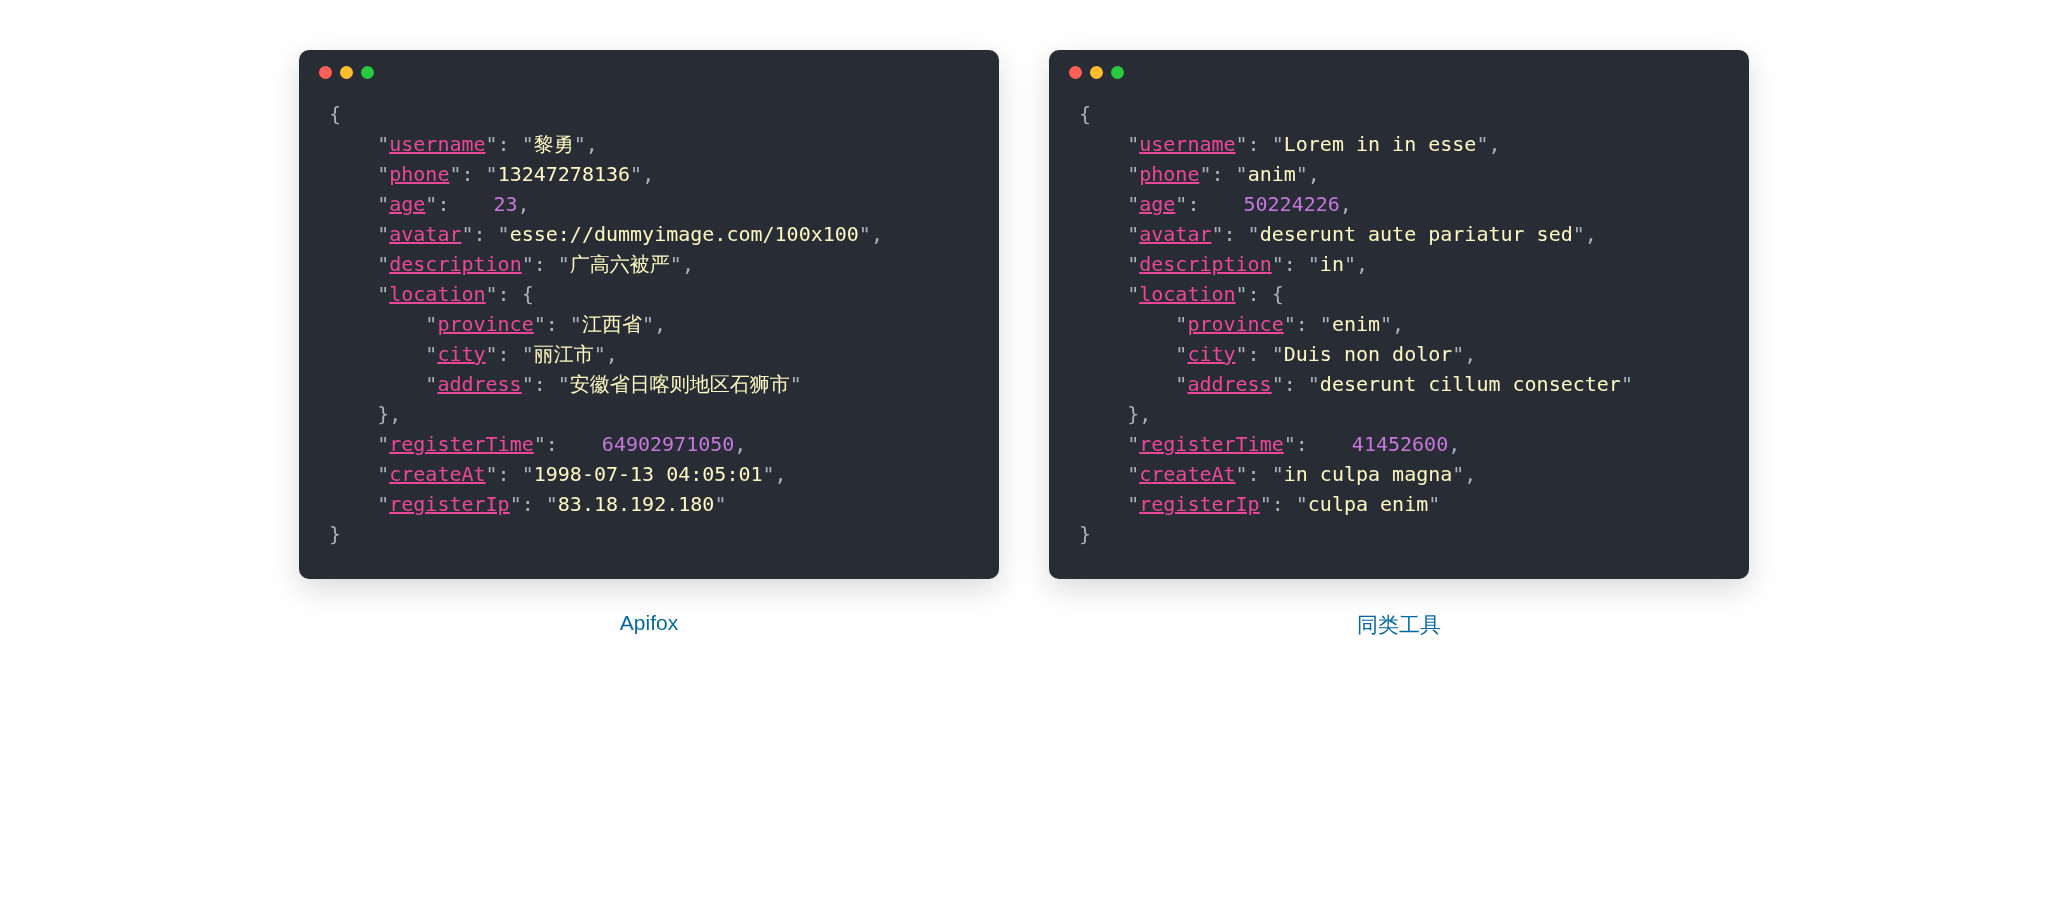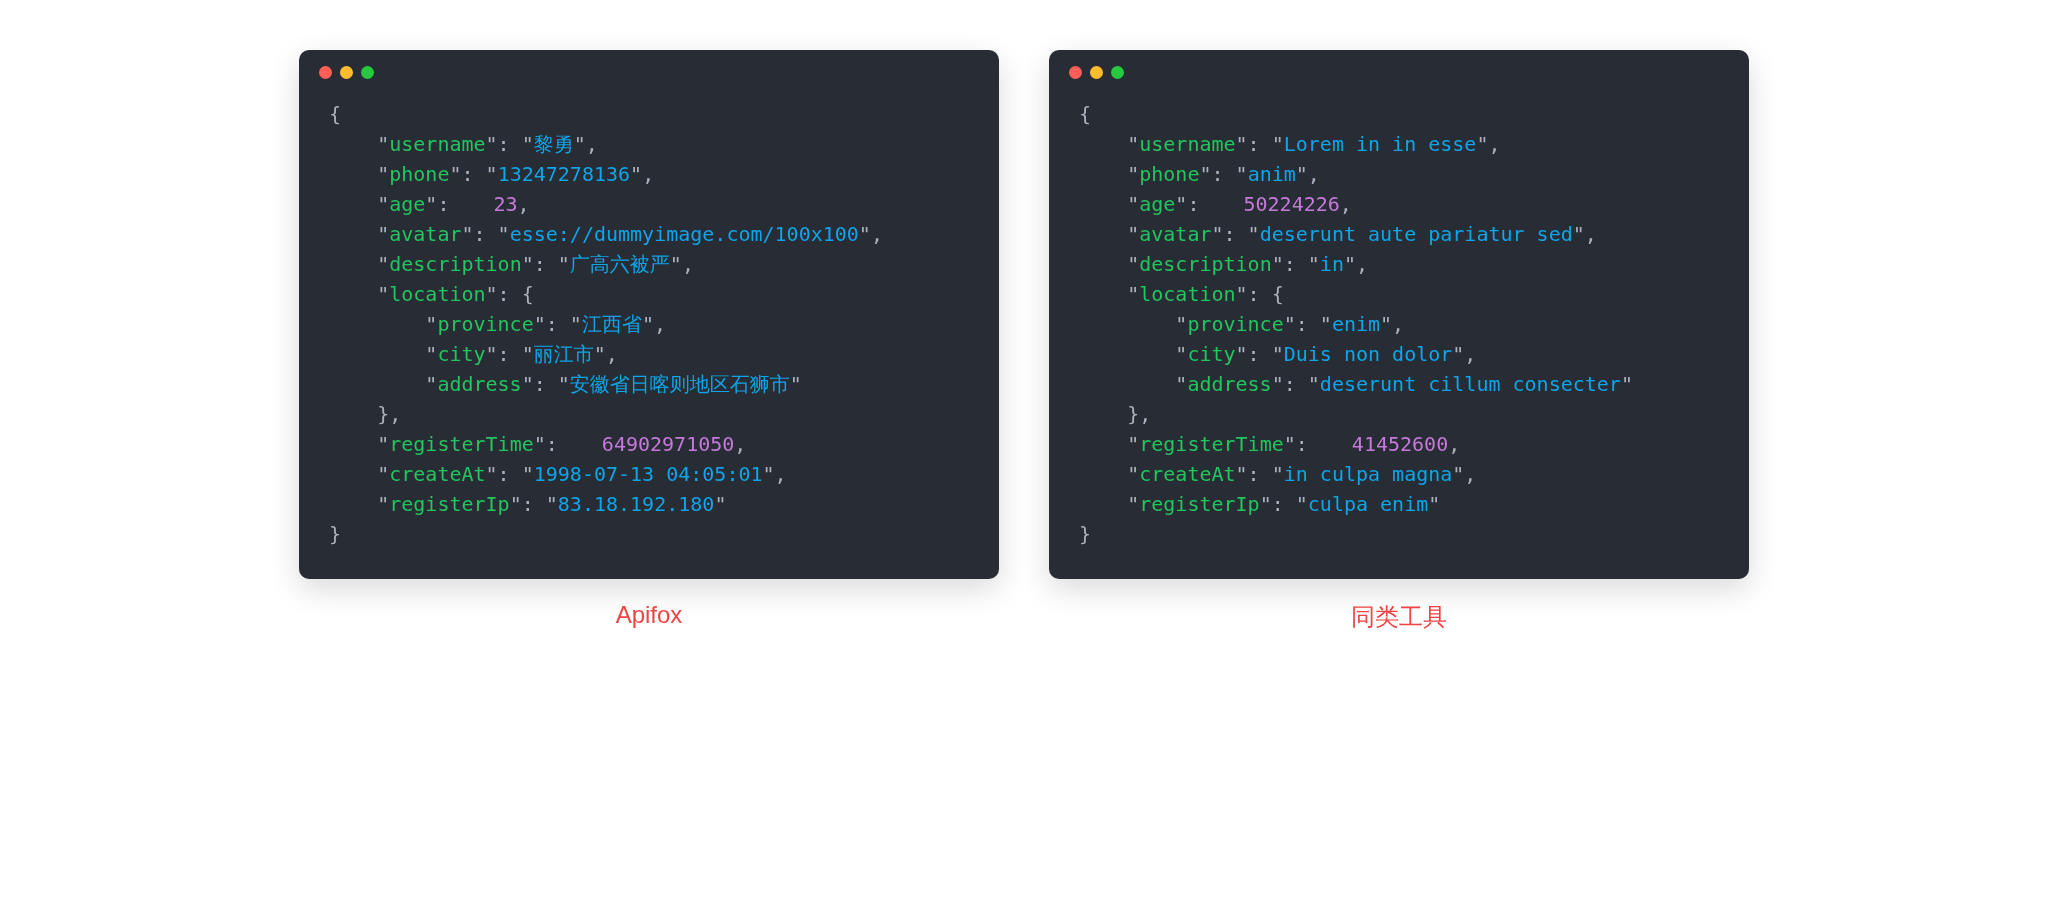--- a/index.html
+++ b/index.html
@@ -43,29 +43,29 @@
     .dot.green { background: #27c93f; }
     .code {
       font-family: "SF Mono", Menlo, Monaco, Consolas, monospace;
       font-size: 20px;
       line-height: 1.5;
       padding: 20px 30px 30px 30px;
       color: #abb2bf;
       white-space: pre;
     }
     .brace { color: #abb2bf; }
-    .key { color: #22c55e; }
-    .str { color: #0ea5e9; }
+    .key { color: #ec4899; text-decoration: underline; }
+    .str { color: #fef9c3; }
     .num { color: #c678dd; margin-left: 32px; }
     .punct { color: #abb2bf; }
     .qt { color: #abb2bf; }
     .caption {
-      margin-top: 22px;
-      color: #ef4444;
-      font-size: 24px;
+      margin-top: 32px;
+      color: #0369a1;
+      font-size: 21px;
     }
     .panel.left .code-window { min-width: 700px; }
     .panel.right .code-window { min-width: 700px; }
   </style>
 </head>
 <body>
 
 <div class="panel left">
   <div class="code-window">
     <div class="window-controls">

